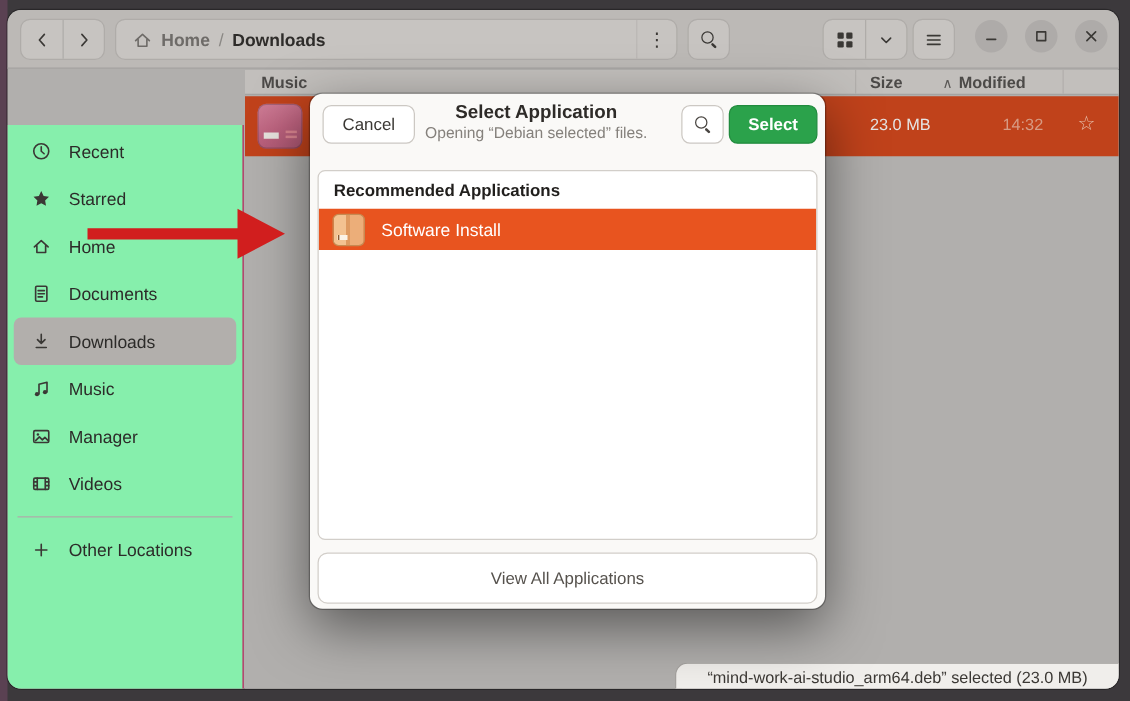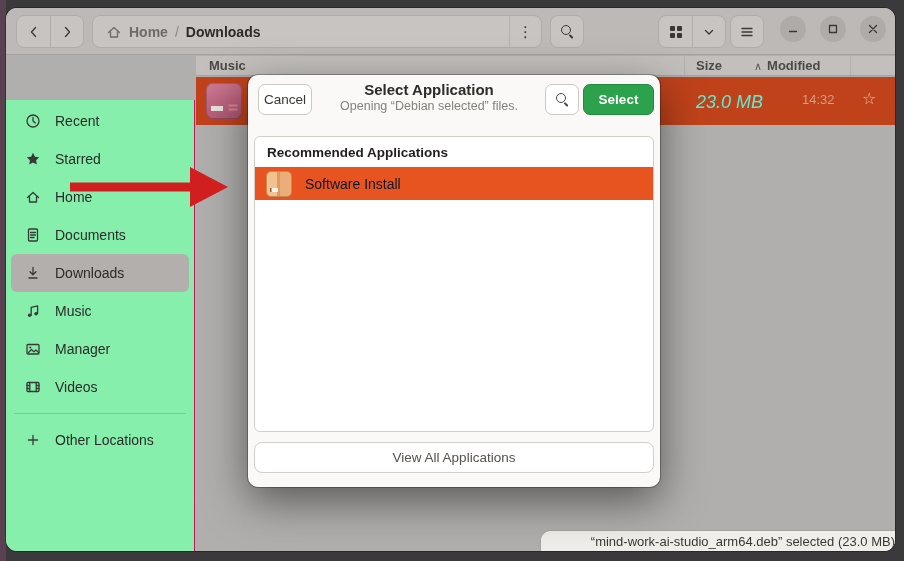--- a/index.html
+++ b/index.html
@@ -59,67 +59,67 @@
   .lh-mod  { position:absolute; left:558px; top:2px; }
   .lh-caret{ font-weight:normal; color:#5B5957; margin-right:5px; font-size:11px; }
   .lh-line { position:absolute; top:0; bottom:0; width:1px; background:#B2AFAC; }
 
   .sel-row { position:absolute; left:0; top:21px; right:0; height:48px; background:#C0421B; }
   .deb-icon { position:absolute; left:10px; top:6px; width:36px; height:36px; border-radius:7px;
               background:linear-gradient(155deg,#CE7D96 0%,#BB617D 55%,#A95570 100%);
               box-shadow:inset 0 0 0 1px rgba(0,0,0,.18); }
   .deb-icon::after { content:""; position:absolute; left:5px; bottom:8px; width:12px; height:5px;
                      background:#E6E2DD; box-shadow:16px 1px 0 -1.5px #D9848F, 16px -3px 0 -1.5px #D9848F; }
-  .row-size { position:absolute; left:500px; top:15px; font-size:18px; color:#5eead4;font-style:italic; }
+  .row-size { position:absolute; left:500px; top:15px; font-size:13px; color:#e5e5e5; }
   .row-time { position:absolute; left:606px; top:15px; font-size:13px; color:#D79B84; }
   .row-star { position:absolute; left:666px; top:12px; font-size:16px; color:#E5BCA7; }
 
   
   .statusbar { position:absolute; right:0; bottom:0; left:534px; height:21px;
                background:#F0EEEB; border:1px solid #A5A29F; border-right:none; border-bottom:none;
-               border-top-left-radius:10px; display:flex; align-items:center; justify-content:flex-end;
+               border-top-left-radius:10px; display:flex; align-items:center; justify-content:center;
                font-size:13px; color:#3B3834; z-index:5; }
 
   
   .dialog { position:absolute; left:242px; top:67px; width:412px; height:412px;
             background:#FAF9F7; border-radius:10px; z-index:10;
             box-shadow:0 0 0 1px rgba(0,0,0,.28), 0 14px 44px rgba(0,0,0,.50); }
   .dlg-header { position:relative; height:48px; }
-  .dlg-cancel { position:absolute; left:10px; top:9px; height:31px; padding:0 5px;
+  .dlg-cancel { position:absolute; left:10px; top:9px; height:31px; padding:0 15px;
                 background:#FFFFFF; border:1px solid #CCC8C3; border-radius:7px;
                 font-size:13.5px; color:#3A3733; display:flex; align-items:center; }
   .dlg-titlebox { position:absolute; left:80px; right:130px; top:6px; text-align:center; }
   .dlg-title { font-size:15px; font-weight:bold; color:#2E2B28; }
   .dlg-sub { font-size:12.5px; color:#85817C; margin-top:1px; }
   .dlg-search { position:absolute; right:81px; top:9px; width:34px; height:31px;
                 background:#FFFFFF; border:1px solid #CCC8C3; border-radius:7px;
                 display:flex; align-items:center; justify-content:center; }
   .dlg-select { position:absolute; right:6px; top:9px; width:71px; height:31px;
                 background:#2BA24B; border:1px solid #218B3E; border-radius:7px;
                 font-size:13.5px; font-weight:bold; color:#FFFFFF;
                 display:flex; align-items:center; justify-content:center; }
 
   .dlg-listbox { position:absolute; left:6px; right:6px; top:61px; height:296px;
                  background:#FFFFFF; border:1px solid #D2CEC9; border-radius:6px; overflow:hidden; }
   .section-header { height:30px; display:flex; align-items:center; padding-left:12px;
                     font-size:13.5px; font-weight:bold; color:#211F1D; }
   .app-row { height:33px; display:flex; align-items:center; gap:13px; padding-left:11px;
              font-size:14px; color:#34312D; }
-  .app-row.selected { background:#E8541F; color:#0f172a; }
+  .app-row.selected { background:#E8541F; color:#ffffff; }
   .app-icon { width:26px; height:26px; border-radius:5px; position:relative; flex:none; }
   .app-icon.software { background:linear-gradient(90deg,#F3C291 0 10px,#DE9A61 10px 13px,#ECAE79 13px);
                        border:1px solid #C68A52; }
   .app-icon.software::after { content:""; position:absolute; left:3px; bottom:4px; width:8px; height:4px;
                               background:#FBF3E8; box-shadow:inset 1.5px 0 0 #8A5B33; }
   .app-icon.archive { background:linear-gradient(180deg,#DAD6CE,#BDB8AE); border:1px solid #9B958B; }
   .app-icon.archive::after { content:""; position:absolute; left:50%; top:2px; bottom:2px; width:4px;
                              margin-left:-2px;
                              background:repeating-linear-gradient(180deg,#6F695F 0 2px,rgba(0,0,0,0) 2px 4px); }
 
-  .dlg-viewall { position:absolute; left:6px; right:6px; top:367px; height:31px;
+  .dlg-viewall { position:absolute; left:6px; right:6px; top:367px; height:41px;
                  background:#FFFFFF; border:1px solid #D2CEC9; border-radius:8px;
                  display:flex; align-items:center; justify-content:center;
                  font-size:13.5px; color:#56524D; }
 
   
   .anno-arrow { position:absolute; left:62px; top:160px; z-index:30; pointer-events:none; }
 
   .mag { width:15px; height:15px; position:relative; }
   .mag::before { content:""; position:absolute; left:1px; top:1px; width:8px; height:8px;
                  border:1.6px solid #3A3835; border-radius:50%; }

